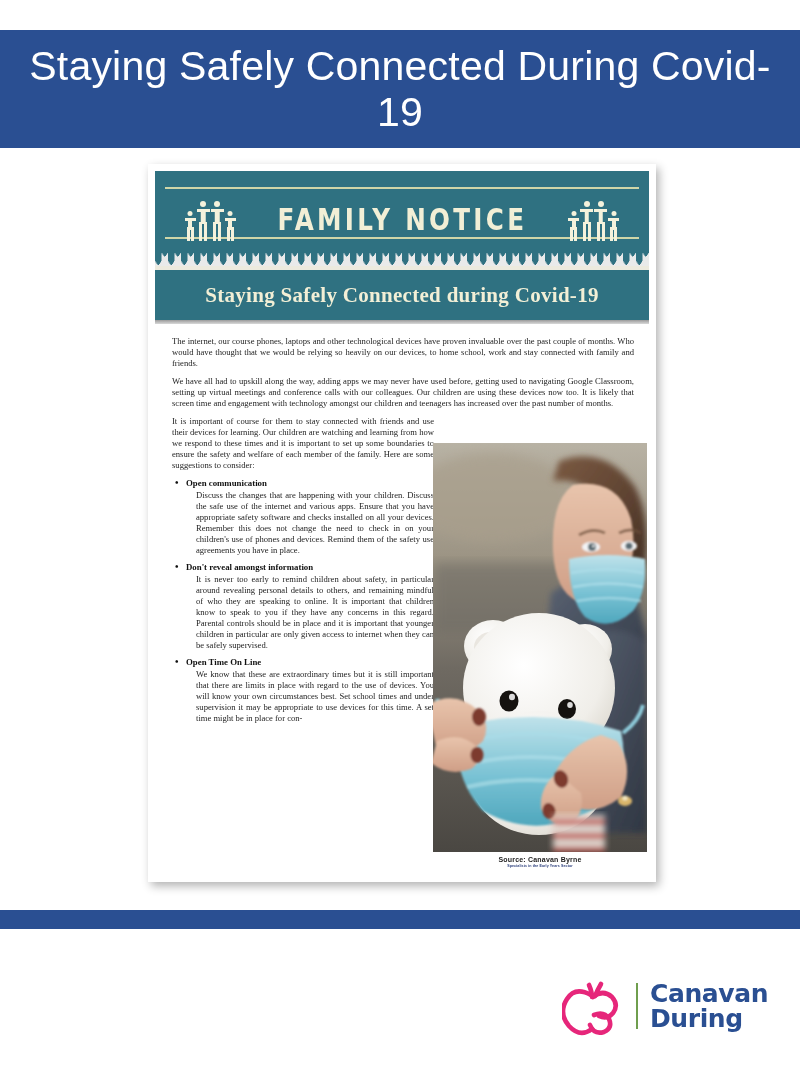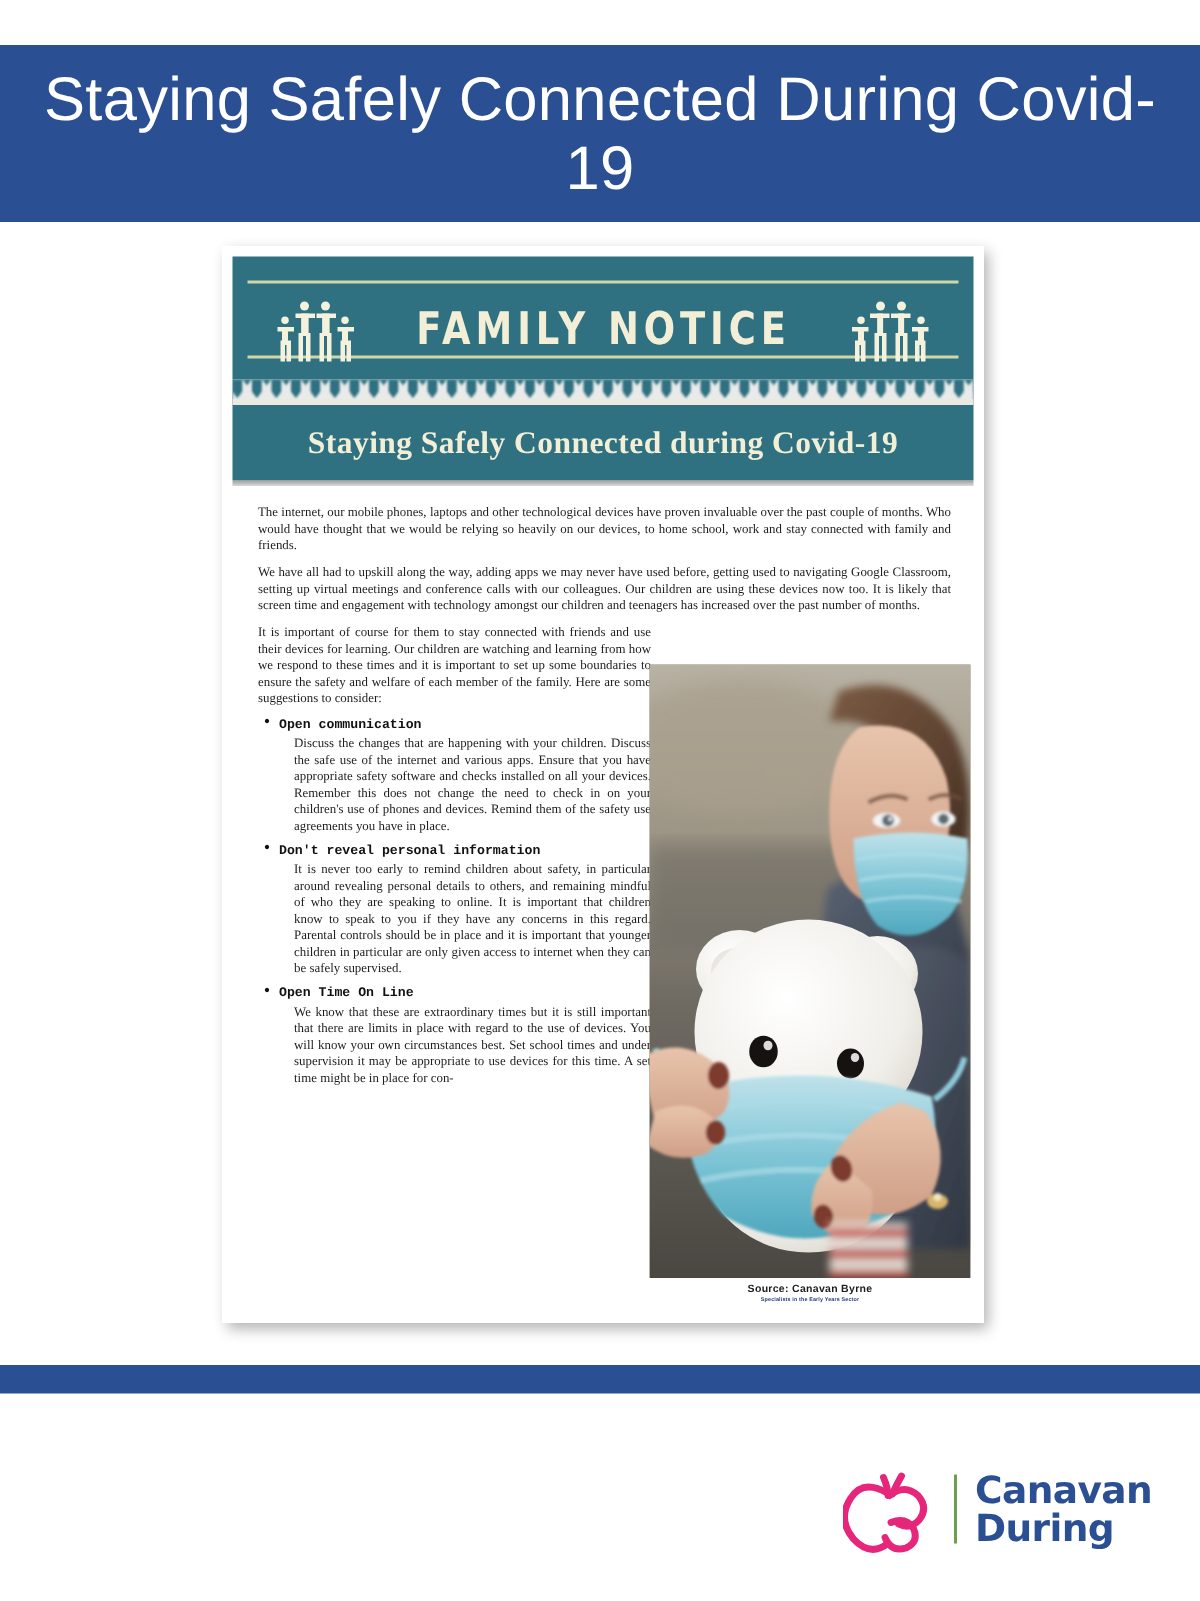--- a/index.html
+++ b/index.html
@@ -221,21 +221,21 @@
     font-size: 8.6px;
     line-height: 1.28;
     color: #1d1d1d;
     text-align: justify;
     margin: 0 0 7px 0;
   }
   .col-narrow { width: 262px; }
   .bullet-list { margin: 0; padding: 0; list-style: none; width: 262px; }
   .bullet-item { margin-bottom: 6px; }
   .bullet-head {
-    font-family: Liberation Mono, monospace;
+    font-family: Liberation Serif, serif;
     font-size: 8.8px;
     font-weight: 700;
     color: #111;
     padding-left: 14px;
     position: relative;
     margin-bottom: 2px;
   }
   .bullet-head::before {
     content: "\2022";
     position: absolute;
@@ -406,31 +406,31 @@
       <div class="zigzag-teeth"></div>
       <div class="zigzag-base"></div>
     </div>
 
     <div class="subband">
       <div class="subband-text">Staying Safely Connected during Covid-19</div>
     </div>
     <div class="subband-shadow"></div>
 
     <div class="body-area">
-      <p class="para">The internet, our mobile phones, laptops and other technological devices have proven invaluable over the past couple of months.  Who would have thought that we would be relying so heavily on our devices, to home school, work and stay connected with family and friends.</p>
+      <p class="para">The internet, our course phones, laptops and other technological devices have proven invaluable over the past couple of months.  Who would have thought that we would be relying so heavily on our devices, to home school, work and stay connected with family and friends.</p>
       <p class="para">We have all had to upskill along the way, adding apps we may never have used before, getting used to navigating Google Classroom, setting up virtual meetings and conference calls with our colleagues.  Our children are using these devices now too.  It is likely that screen time and engagement with technology amongst our children and teenagers has increased over the past number of months.</p>
       <p class="para col-narrow">It is important of course for them to stay connected with friends and use their devices for learning. Our children are watching and learning from how we respond to these times and it is important to set up some boundaries to ensure the safety and welfare of each member of the family.  Here are some suggestions to  consider:</p>
 
       <ul class="bullet-list">
         <li class="bullet-item">
           <div class="bullet-head">Open communication</div>
           <div class="bullet-body">Discuss the changes that are happening with your children.  Discuss the safe use of the internet and various apps.  Ensure that you have appropriate safety software and checks installed on all your devices.  Remember this does not change the need to check in on your children's use of phones and devices.  Remind them of the safety use agreements you have in place.</div>
         </li>
         <li class="bullet-item">
-          <div class="bullet-head">Don't reveal personal information</div>
+          <div class="bullet-head">Don't reveal amongst information</div>
           <div class="bullet-body">It is never too early to remind children about safety, in particular around revealing personal details to others, and remaining mindful of who they are speaking to online.  It is important that children know to speak to you if they have any concerns in this regard. Parental controls should be in place and it is important that younger children in particular are only given access to internet when they can be safely supervised.</div>
         </li>
         <li class="bullet-item">
           <div class="bullet-head">Open Time On Line</div>
           <div class="bullet-body">We know that these are extraordinary times but it is still important that there are limits in place with regard to the use of devices. You will know your own circumstances best. Set school times and under supervision it may be appropriate to use devices for this time.  A set time might be in place for con-</div>
         </li>
       </ul>
     </div>
 
     <div class="photo">

